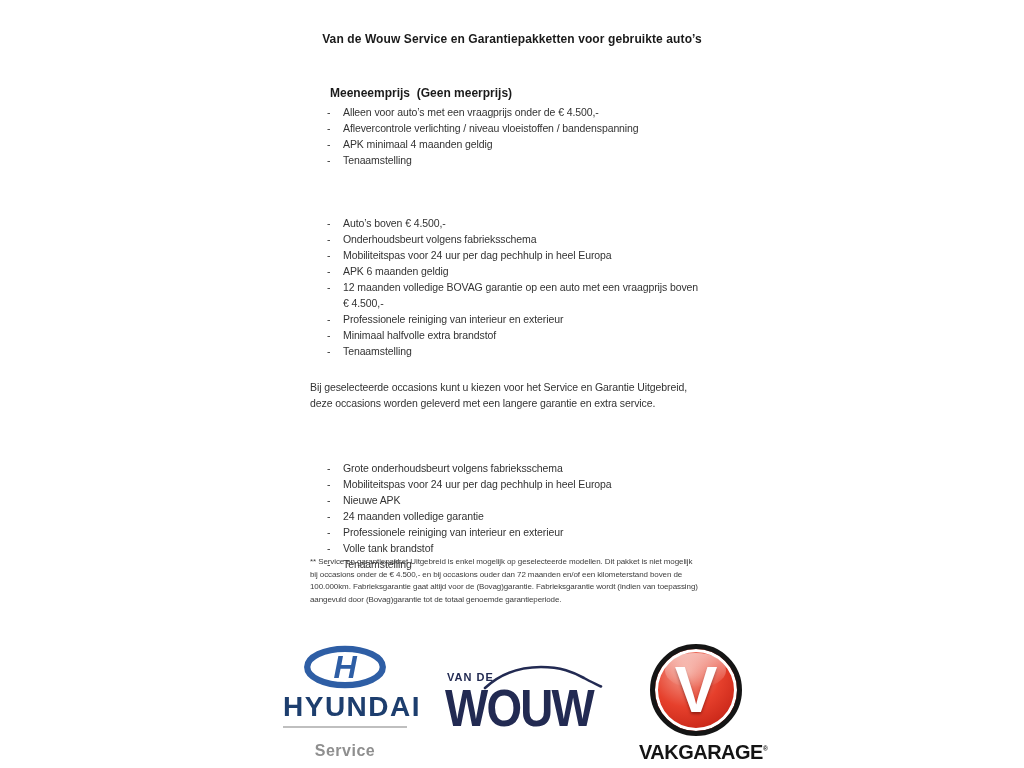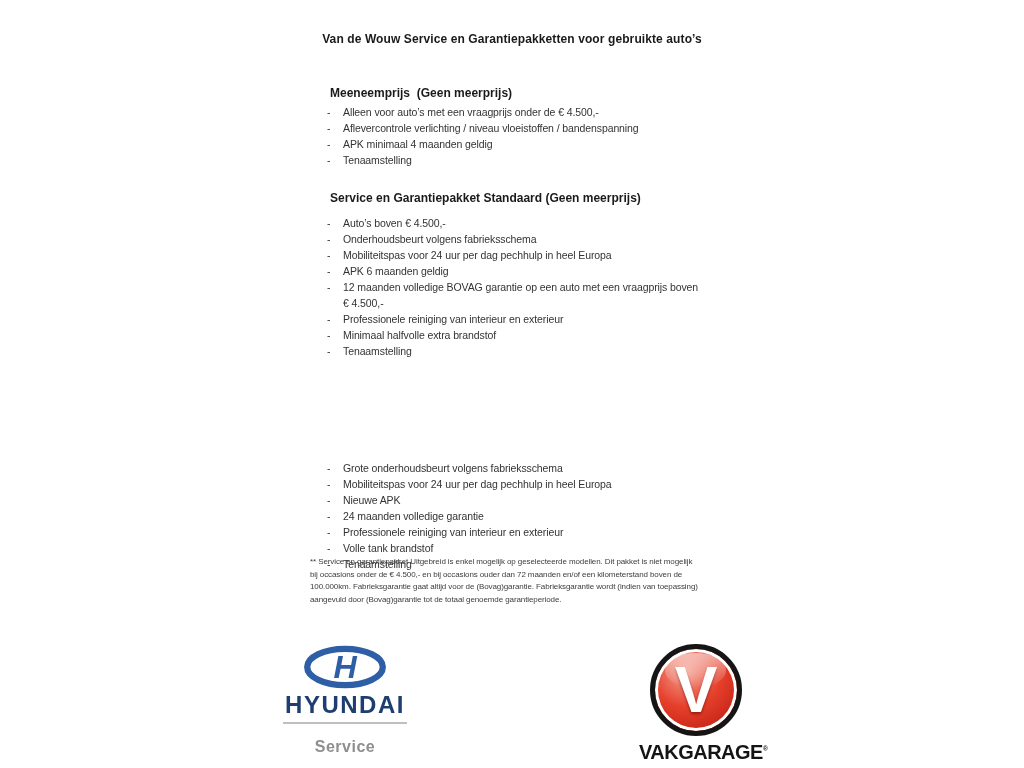--- a/index.html
+++ b/index.html
@@ -22,21 +22,21 @@
 
   .para{position:absolute;left:310px;top:379px;width:440px;font-size:10.5px;line-height:16px;
     color:#333;letter-spacing:-.1px;white-space:pre-line;}
 
   .footnote{position:absolute;left:310px;top:556px;width:455px;font-size:8px;line-height:12.7px;
     color:#3c3c3c;letter-spacing:-.1px;white-space:pre-line;}
 
   
   .hyundai{position:absolute;left:283px;top:645px;width:124px;text-align:center;}
   .hy-symbol{display:block;margin:0 auto;}
-  .hy-word{margin-top:2px;font-size:24px;font-weight:bold;color:#1d3e6e;letter-spacing:1.5px;
+  .hy-word{margin-top:2px;font-size:28px;font-weight:bold;color:#1d3e6e;letter-spacing:1.5px;
     transform:scaleY(1.02);}
   .hy-divider{margin-top:3px;height:2px;background:#bfbfbf;width:100%;}
   .hy-service{margin-top:14px;font-size:16px;font-weight:bold;color:#8f8f8f;letter-spacing:.5px;}
 
   
   .wouw{position:absolute;left:445px;top:664px;width:162px;height:70px;color:#222a52;}
   .wouw-top{position:absolute;left:2px;top:7px;font-size:11px;font-weight:bold;letter-spacing:1px;}
   .wouw-car{position:absolute;left:38px;top:0px;}
   .wouw-main{position:absolute;left:0px;top:18px;font-size:52px;line-height:52px;font-weight:bold;
     letter-spacing:-2px;transform:scaleX(0.88);transform-origin:left center;}
@@ -79,23 +79,20 @@
     <div class="li">
         <span class="dash">-</span>
         <span class="txt">APK minimaal 4 maanden geldig</span>
       </div>
     <div class="li">
         <span class="dash">-</span>
         <span class="txt">Tenaamstelling</span>
       </div>
   </div>
 
-  <div class="sec-heading h2">
-    <span>Service en Garantiepakket Standaard (Geen meerprijs)</span>
-  </div>
   <div class="blist l2">
     <div class="li">
         <span class="dash">-</span>
         <span class="txt">Auto’s boven € 4.500,-</span>
       </div>
     <div class="li">
         <span class="dash">-</span>
         <span class="txt">Onderhoudsbeurt volgens fabrieksschema</span>
       </div>
     <div class="li">
@@ -118,20 +115,22 @@
     <div class="li">
         <span class="dash">-</span>
         <span class="txt">Minimaal halfvolle extra brandstof</span>
       </div>
     <div class="li">
         <span class="dash">-</span>
         <span class="txt">Tenaamstelling</span>
       </div>
   </div>
 
+  <div class="para">Bij geselecteerde occasions kunt u kiezen voor het Service en Garantie Uitgebreid,
+deze occasions worden geleverd met een langere garantie en extra service.</div>
 
   <div class="blist l3">
     <div class="li">
         <span class="dash">-</span>
         <span class="txt">Grote onderhoudsbeurt volgens fabrieksschema</span>
       </div>
     <div class="li">
         <span class="dash">-</span>
         <span class="txt">Mobiliteitspas voor 24 uur per dag pechhulp in heel Europa</span>
       </div>
@@ -165,20 +164,27 @@
   <div class="hyundai">
     <svg class="hy-symbol" width="84" height="44" viewBox="0 0 120 62">
       <ellipse cx="60" cy="31" rx="54" ry="26" fill="none" stroke="#2e5ea5" stroke-width="9"></ellipse>
       <text x="60" y="47" text-anchor="middle" font-size="46" font-weight="bold" font-style="italic" font-family="Liberation Sans, sans-serif" fill="#2e5ea5">H</text>
     </svg>
     <div class="hy-word">HYUNDAI</div>
     <div class="hy-divider"></div>
     <div class="hy-service">Service</div>
   </div>
 
+  <div class="wouw">
+    <svg class="wouw-car" width="120" height="26" viewBox="0 0 120 26">
+      <path d="M2 24 C 18 9, 38 3, 58 3 C 78 3, 90 8, 101 14 C 107 17.5, 113 20, 118 22.5" fill="none" stroke="#222a52" stroke-width="2.6" stroke-linecap="round"></path>
+    </svg>
+    <div class="wouw-top">VAN DE</div>
+    <div class="wouw-main">WOUW</div>
+  </div>
 
   <div class="vak">
     <div class="vak-badge">
       <div class="vak-v">V</div>
     </div>
     <div class="vak-word"><span>VAKGARAGE</span><sup>®</sup></div>
   </div>
 
 </div>
 

